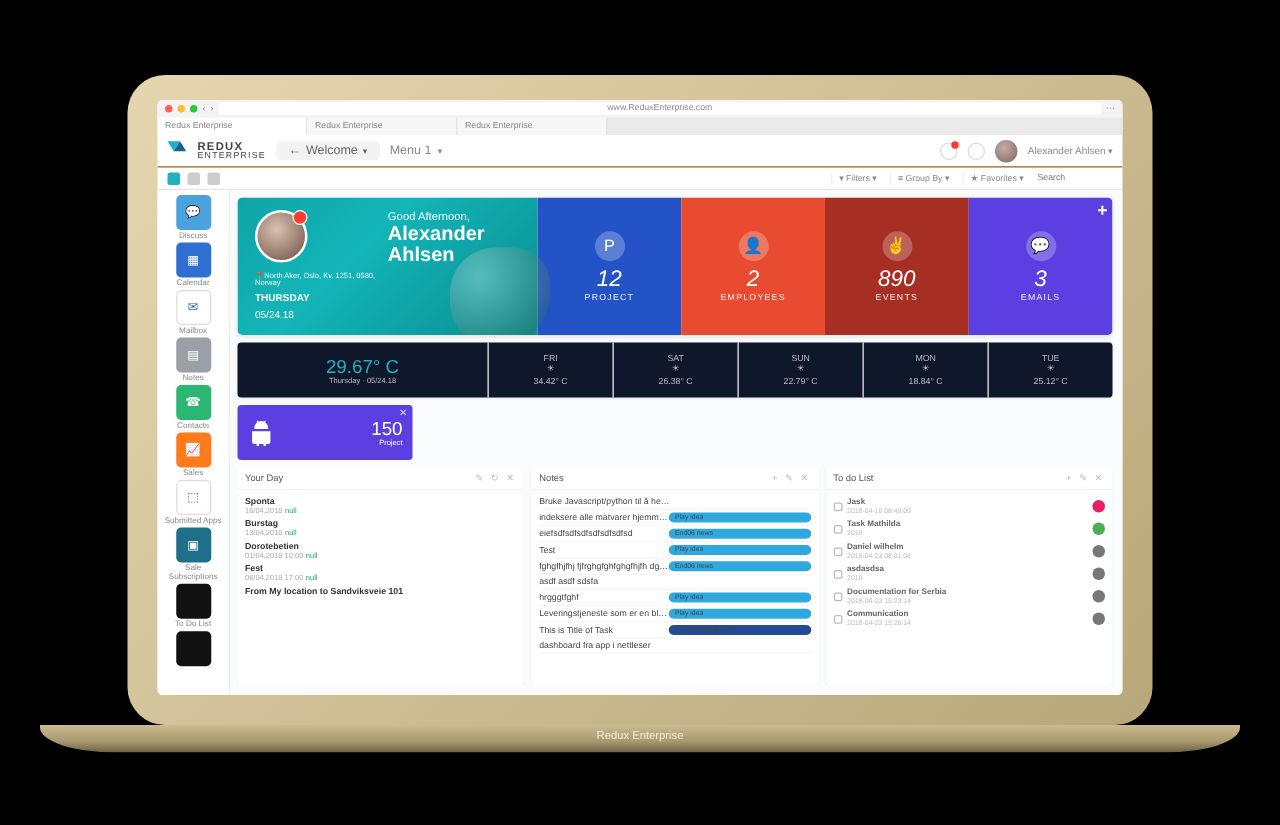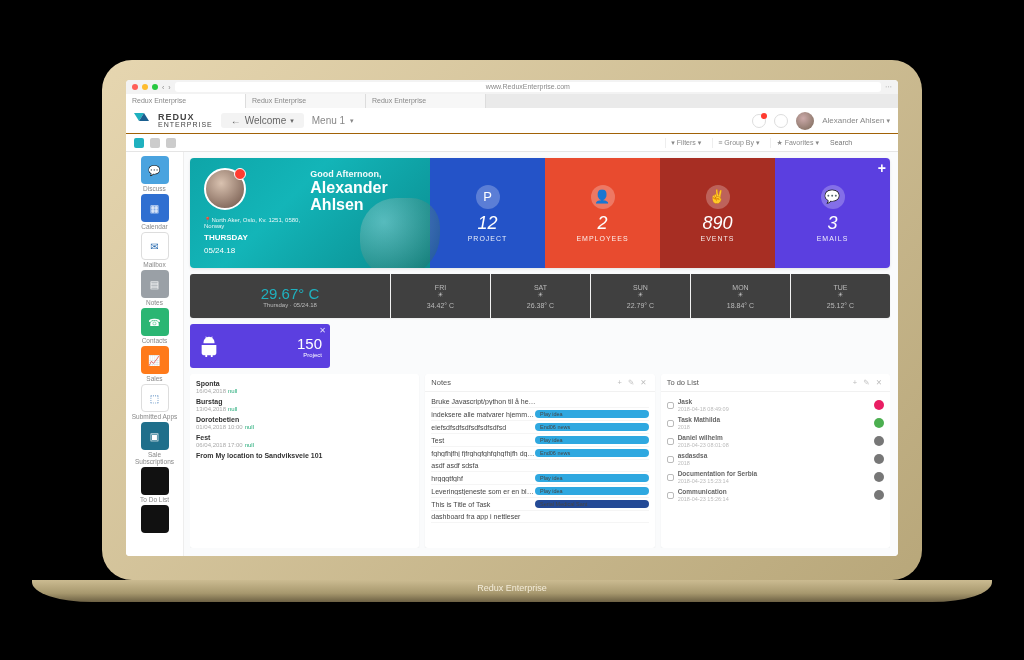--- a/index.html
+++ b/index.html
@@ -71,33 +71,33 @@
   .sb-lbl{ font-size:6.5px; color:#888; margin-top:1px; display:block;}
   .main { flex:1; padding:6px 8px 8px 6px; overflow:hidden; display:flex; flex-direction:column; gap:6px;}
 
   
   .hero { display:flex; height:110px; border-radius:4px; overflow:hidden; box-shadow:0 1px 3px rgba(0,0,0,.1); position:relative;}
   .hero .plus{position:absolute; top:2px; right:4px; color:#fff; font-size:14px; font-weight:bold; z-index:3;}
   .hero-profile{ width:240px; background:linear-gradient(135deg,#0ea5a8 0%,#13b5b8 40%,#0a8c8f 100%); position:relative; color:#fff; padding:10px 10px 10px 14px; display:flex; gap:10px;}
   .hero-profile::after{ content:""; position:absolute; right:-10px; bottom:-10px; width:80px;height:80px; background:radial-gradient(circle at 30% 30%, rgba(255,255,255,.3), rgba(0,80,60,.4)); border-radius:50% 40% 60% 50%;}
   .bigavatar{width:42px;height:42px;border-radius:50%;border:2px solid #fff;background:radial-gradient(circle at 40% 35%,#d9c2b0,#6b5044);position:relative;}
   .bigavatar::after{content:"";position:absolute;top:-2px;right:-2px;width:10px;height:10px;background:#ff3b30;border-radius:50%;border:1px solid #fff;font-size:6px;}
-  .hero-profile .txt small{font-size:9px; opacity:.95;font-weight:bold;}
+  .hero-profile .txt small{font-size:9px; opacity:.95;}
   .hero-profile h2{font-size:16px; font-weight:700; line-height:1.05; margin-top:1px;}
   .hero-profile .meta{font-size:6px; margin-top:6px; opacity:.9;}
   .hero-profile .meta .loc::before{content:"📍"; font-size:6px;}
   .hero-profile .date{font-size:8px; font-weight:700; margin-top:4px;}
   .stat{ flex:1; display:flex; flex-direction:column; align-items:center; justify-content:center; color:#fff;}
   .stat.blue{background:#2453c8;} .stat.red{background:#e84b2f;} .stat.darkred{background:#a72e23;} .stat.ind{background:#5b3fe0; min-width:90px;}
   .stat .ico{ width:24px;height:24px;border-radius:50%;background:rgba(255,255,255,.25);display:flex;align-items:center;justify-content:center;font-size:13px;margin-bottom:4px;}
   .stat .num{font-size:18px;font-weight:300;font-style:italic;}
   .stat .cap{font-size:7px;letter-spacing:1px;opacity:.9;margin-top:1px;}
 
   
-  .weather{ background:#404040; height:44px; display:flex; border-radius:3px; box-shadow:0 1px 2px rgba(0,0,0,.06);}
+  .weather{ background:#0f172a; height:44px; display:flex; border-radius:3px; box-shadow:0 1px 2px rgba(0,0,0,.06);}
   .weather .today{ width:200px; display:flex;flex-direction:column;align-items:center;justify-content:center;}
   .weather .today .t{color:#1fb1bf;font-size:15px;}
   .weather .today .sub{color:#bbb;font-size:6px;}
   .weather .day{flex:1;display:flex;flex-direction:column;align-items:center;justify-content:center;border-left:1px solid #f2f2f2;color:#bbb;}
   .weather .day .dn{font-size:7px;}
   .weather .day .dt{font-size:7px;margin-top:3px;}
 
   
   .proj-tile{ width:140px; height:44px; background:#5b3fe0; color:#fff; border-radius:3px; display:flex; align-items:center; padding:0 8px; gap:8px; position:relative;}
   .proj-tile .close{position:absolute;top:2px;right:4px;font-size:8px;opacity:.8;}
@@ -309,20 +309,24 @@
           </div>
           <div class="num">
             <span>150</span>
             <small>Project</small>
           </div>
         </div>
 
         <div class="cards">
 
           <div class="card">
+            <div class="card-hd">
+                <span>Your Day</span>
+                <span class="acts">✎ ↻ ✕</span>
+              </div>
             <div class="card-body" id="yd">
                 <div class="yd-item"><b>Sponta</b><span class="d">16/04,2018</span> <span class="nu">null</span></div>
                 <div class="yd-item"><b>Burstag</b><span class="d">13/04,2018</span> <span class="nu">null</span></div>
                 <div class="yd-item"><b>Dorotebetien</b><span class="d">01/04,2018 10:00</span> <span class="nu">null</span></div>
                 <div class="yd-item"><b>Fest</b><span class="d">06/04,2018 17:00</span> <span class="nu">null</span></div>
                 <div class="yd-item"><b>From My location to Sandviksveie 101</b><span class="d"></span> <span class="nu"></span></div>
               </div>
           </div>
 
 

